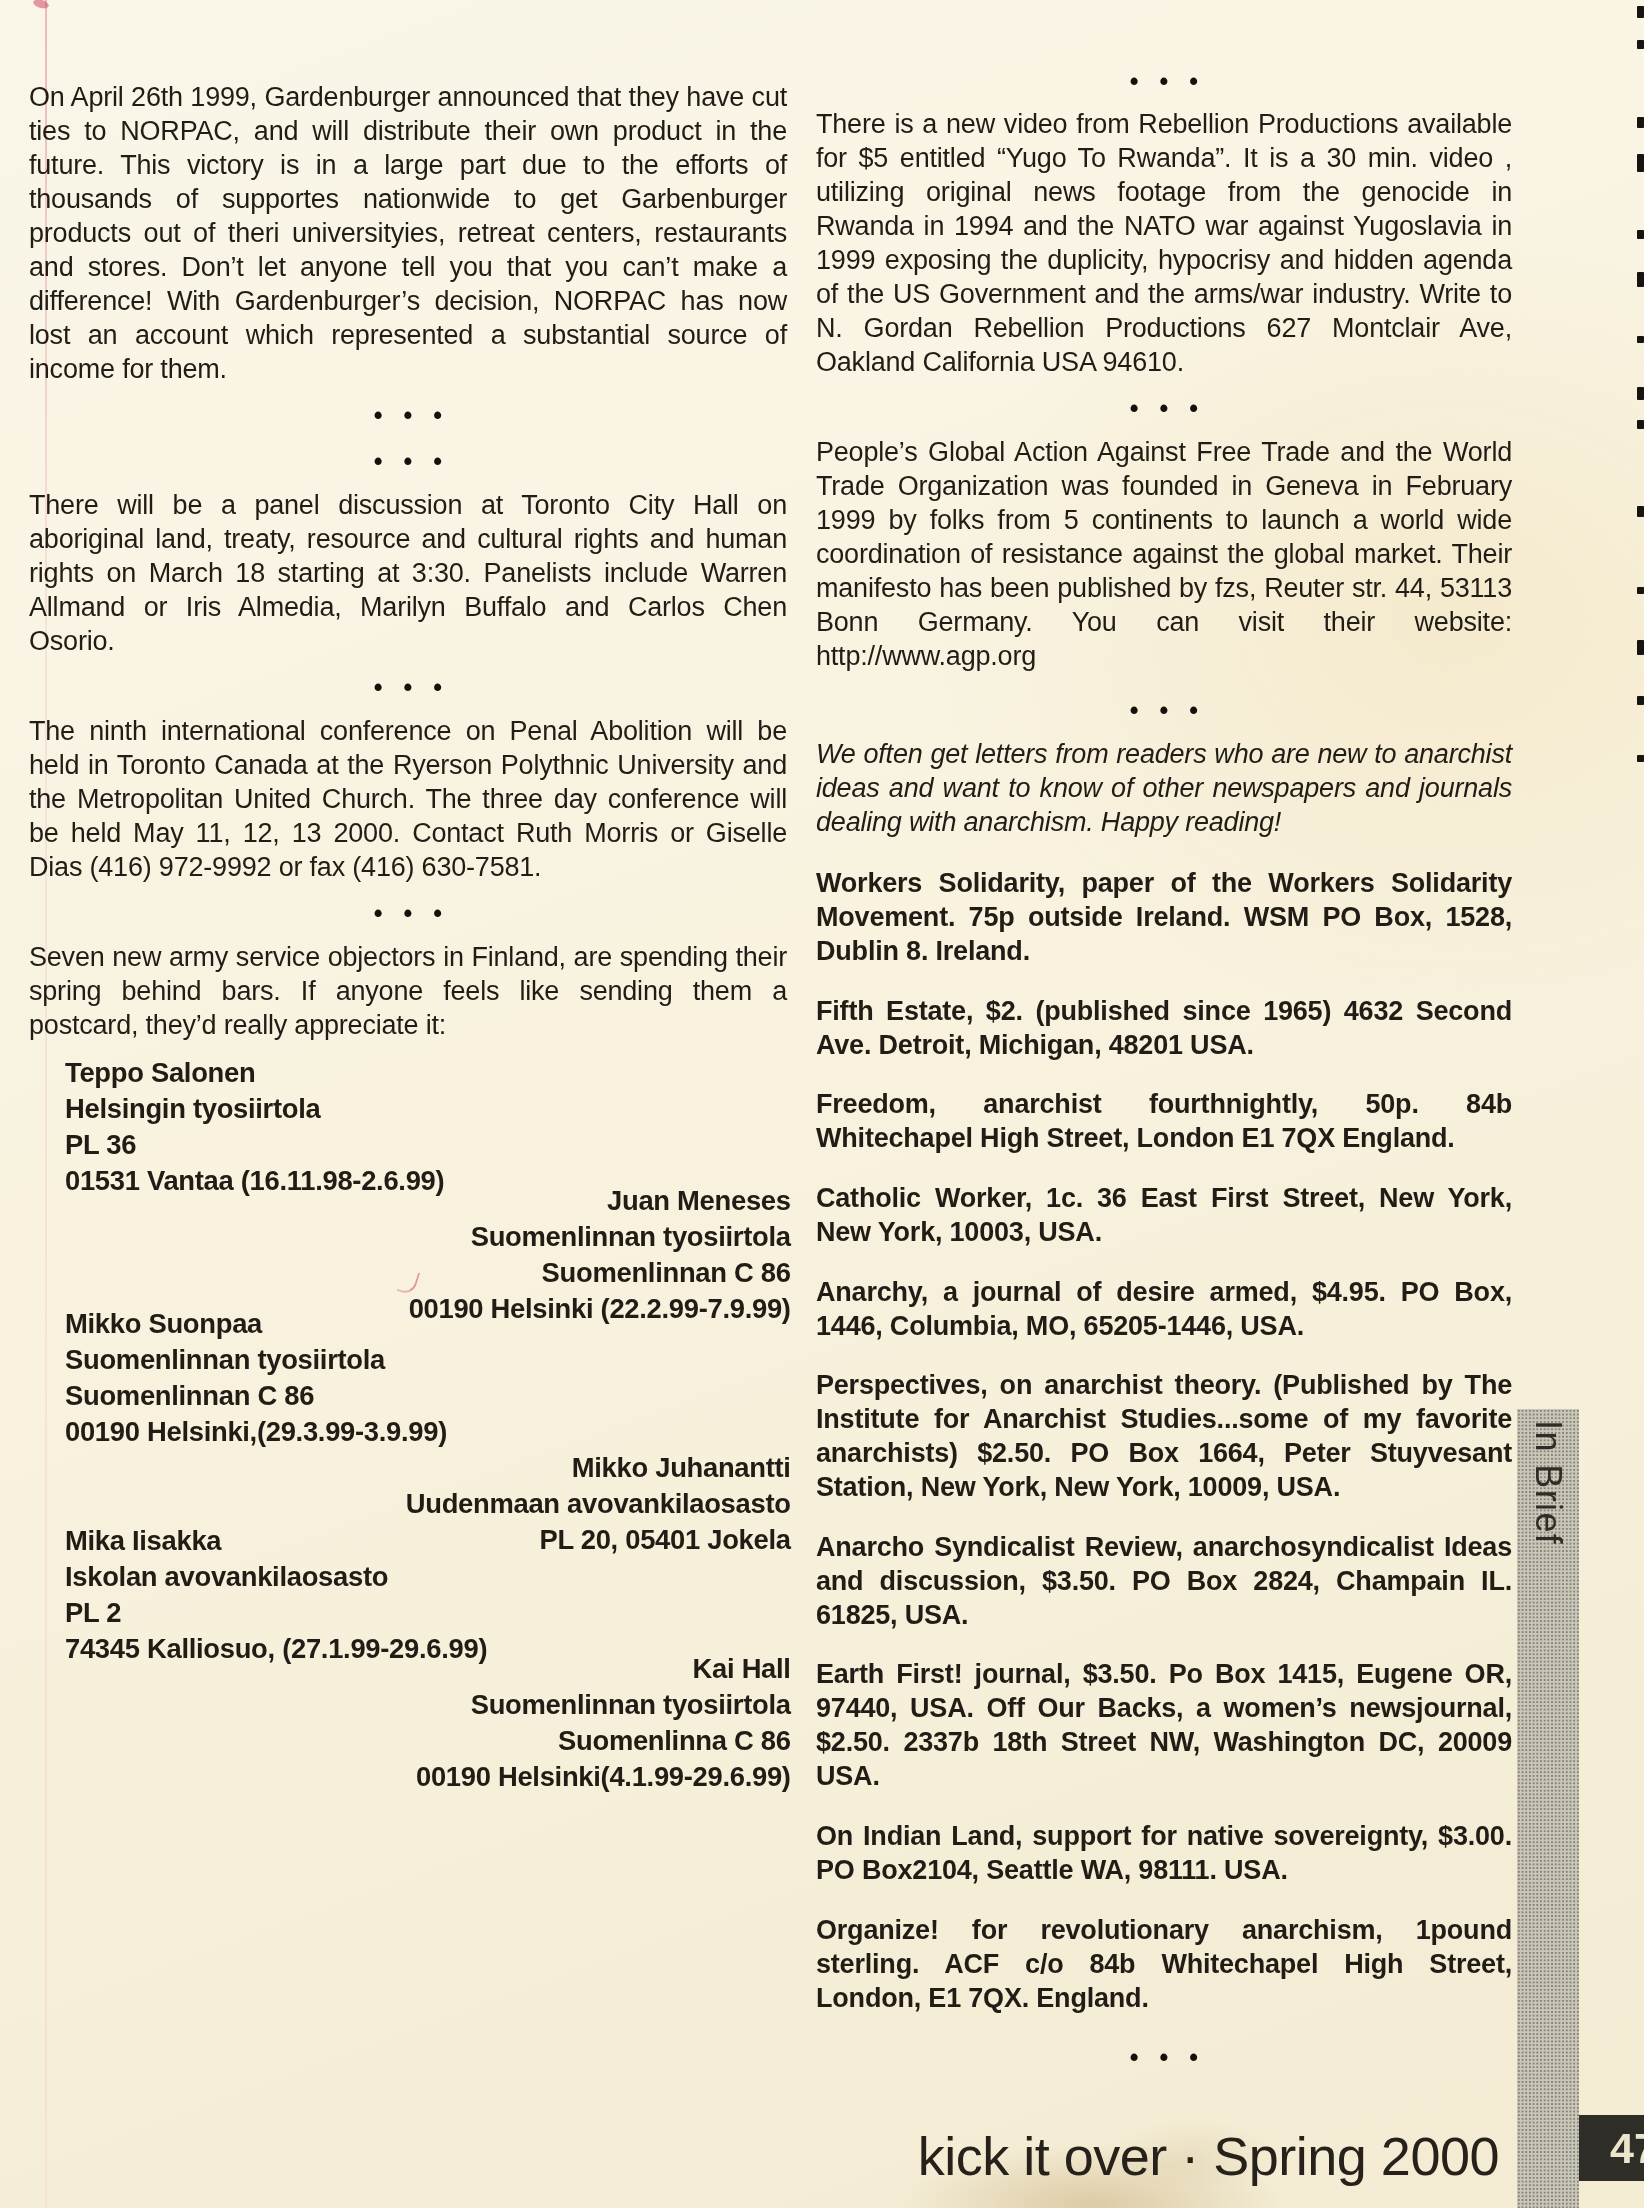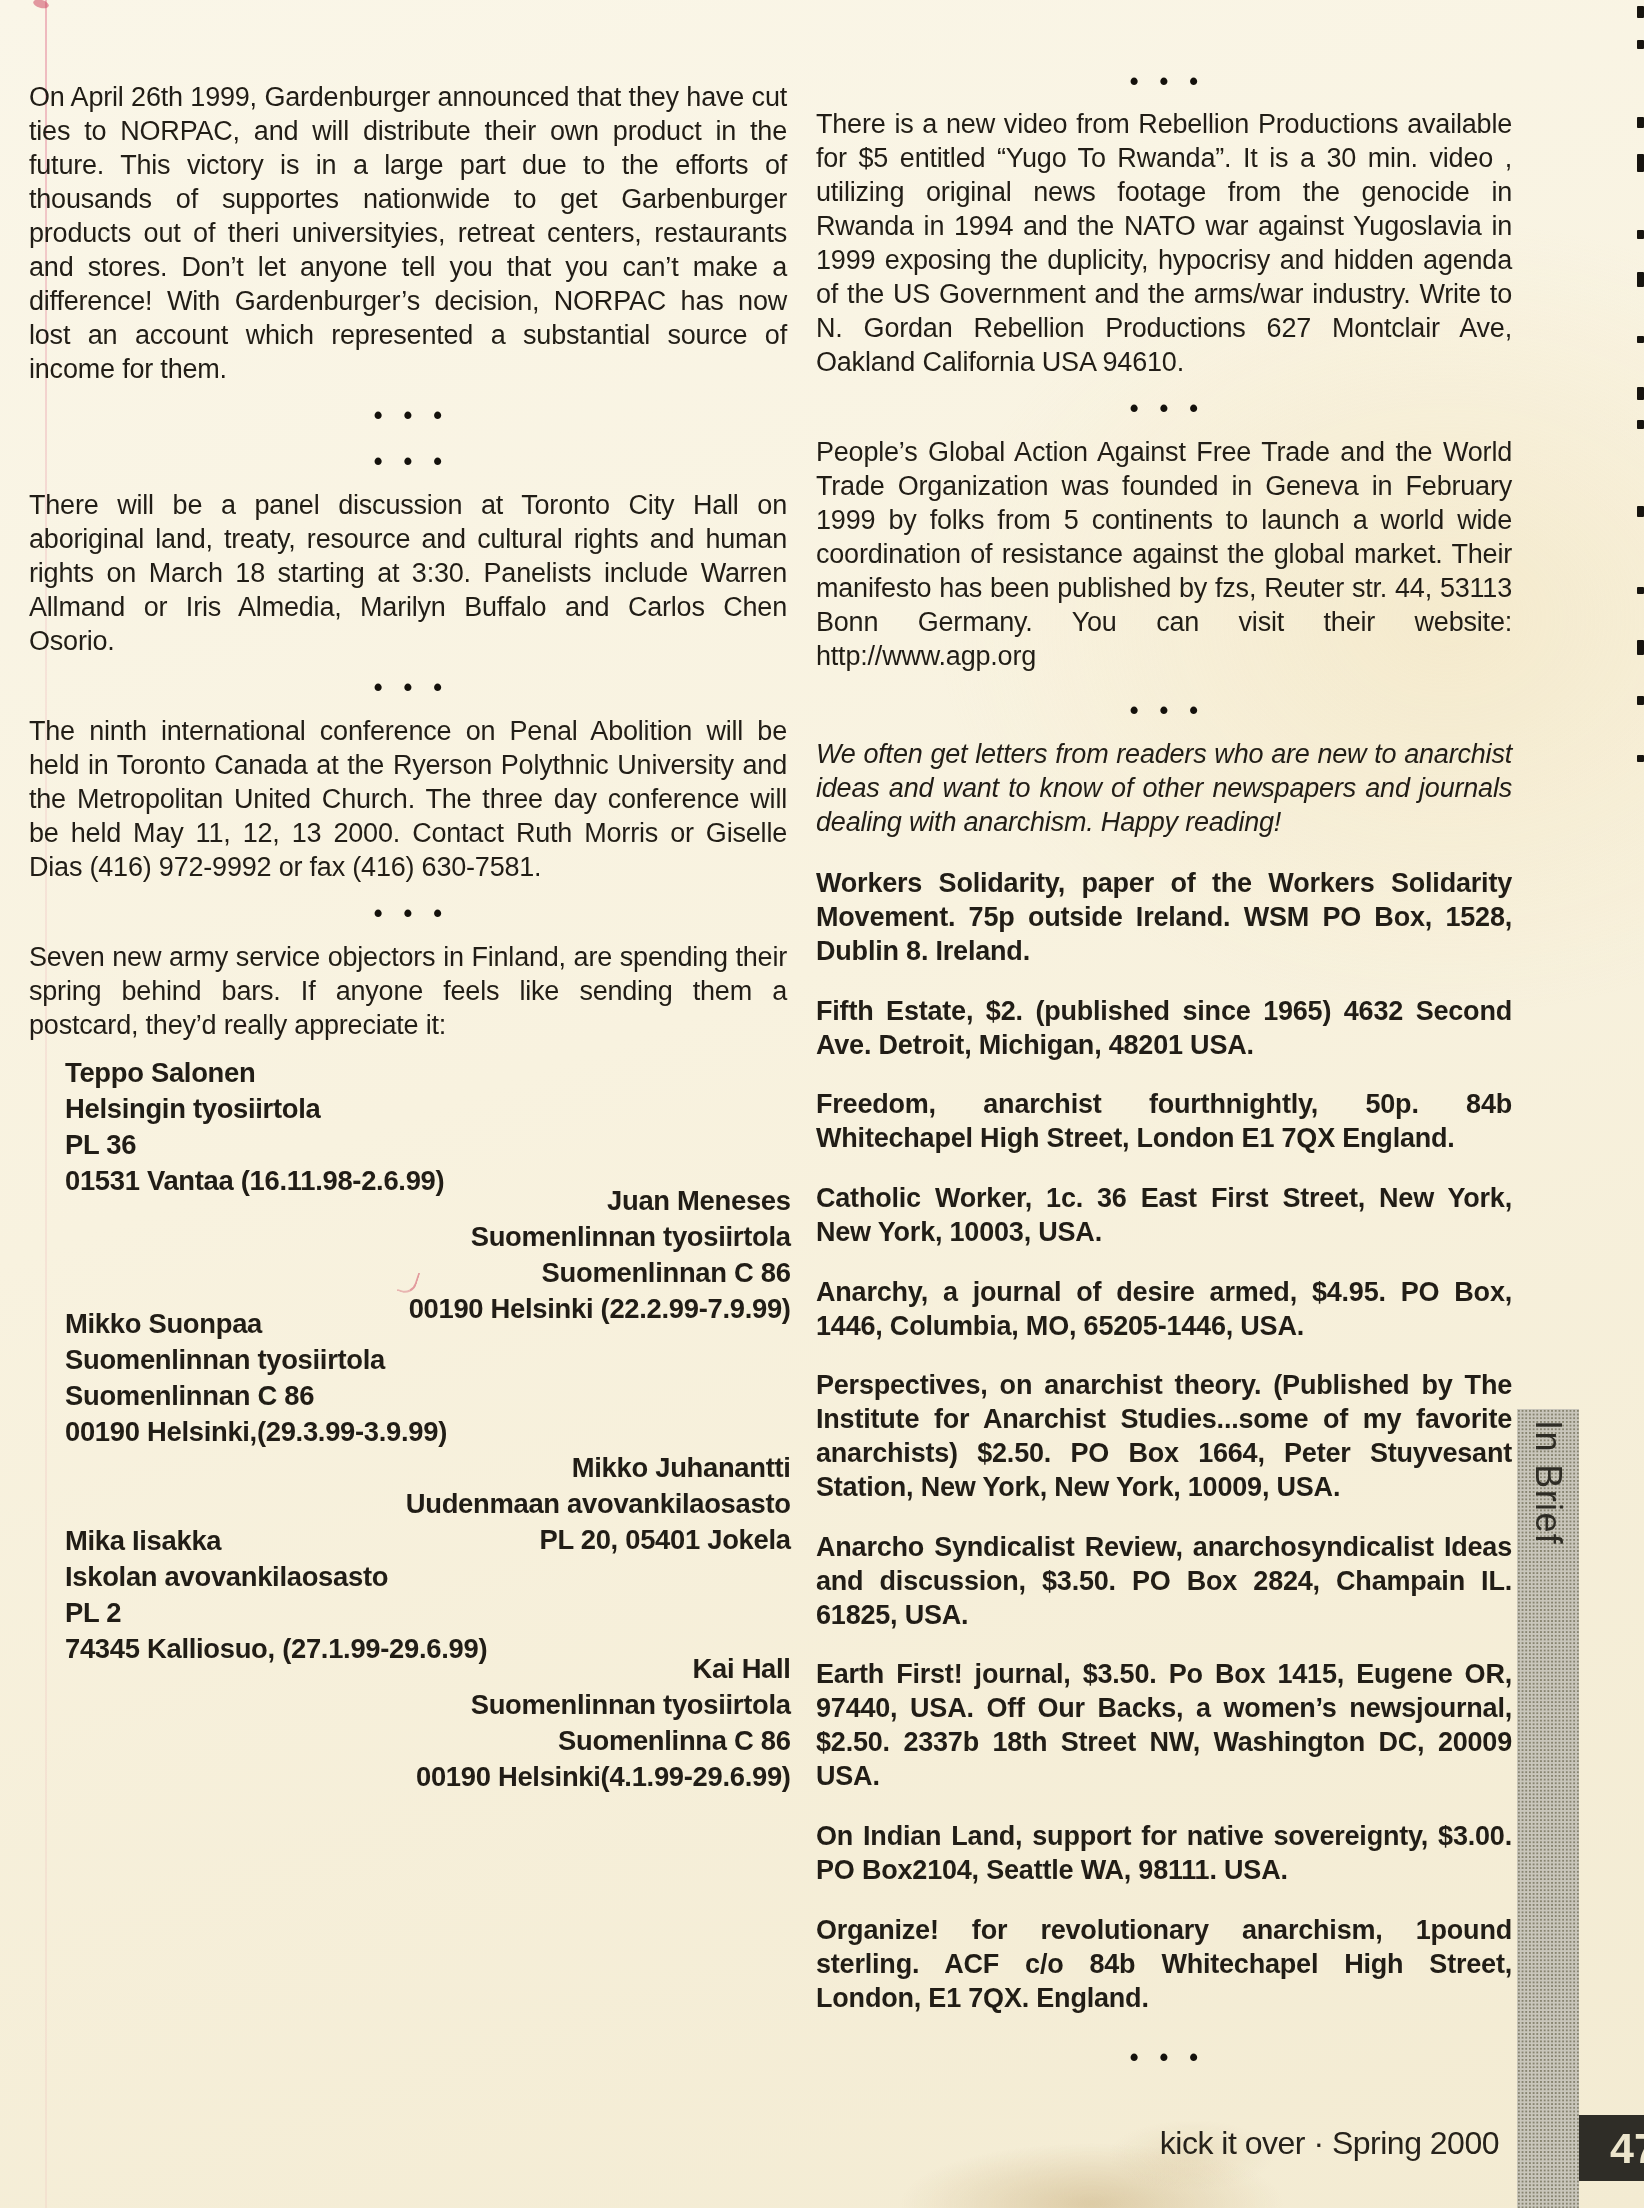--- a/index.html
+++ b/index.html
@@ -34,21 +34,21 @@
     position:absolute; left:1517px; top:1409px; width:62px; height:800px;
     background-color:#c9c6bb;
     background-image: radial-gradient(circle, #86836f 1px, transparent 1.1px);
     background-size:3.7px 3.7px;
   }
   .in-brief-box { position:absolute; left:0; top:11px; width:100%; display:flex; justify-content:center; }
   .in-brief-box span { writing-mode:vertical-rl; font-size:36px; letter-spacing:1.4px; color:#2e2c25; }
 
   .footer-title {
     position:absolute; top:2125px; left:0; width:1499px; text-align:right;
-    font-size:32px; letter-spacing:-0.5px; color:#26221b;
+    font-size:54px; letter-spacing:-0.5px; color:#26221b;
   }
   .page-badge {
     position:absolute; left:1579px; top:2115px; width:138px; height:66px;
     background:#2f2d27; color:#ece5cc; font-size:43px; font-weight:bold;
     line-height:66px; padding-left:31px; box-sizing:border-box;
   }
 
   .pink-line { position:absolute; left:45px; top:0; width:1.8px; height:2208px;
     background:linear-gradient(rgba(226,120,145,0.50), rgba(226,120,145,0.14) 28%, rgba(226,120,145,0.10)); }
   .red-blob { position:absolute; left:33px; top:0px; width:16.4px; height:8.2px;

